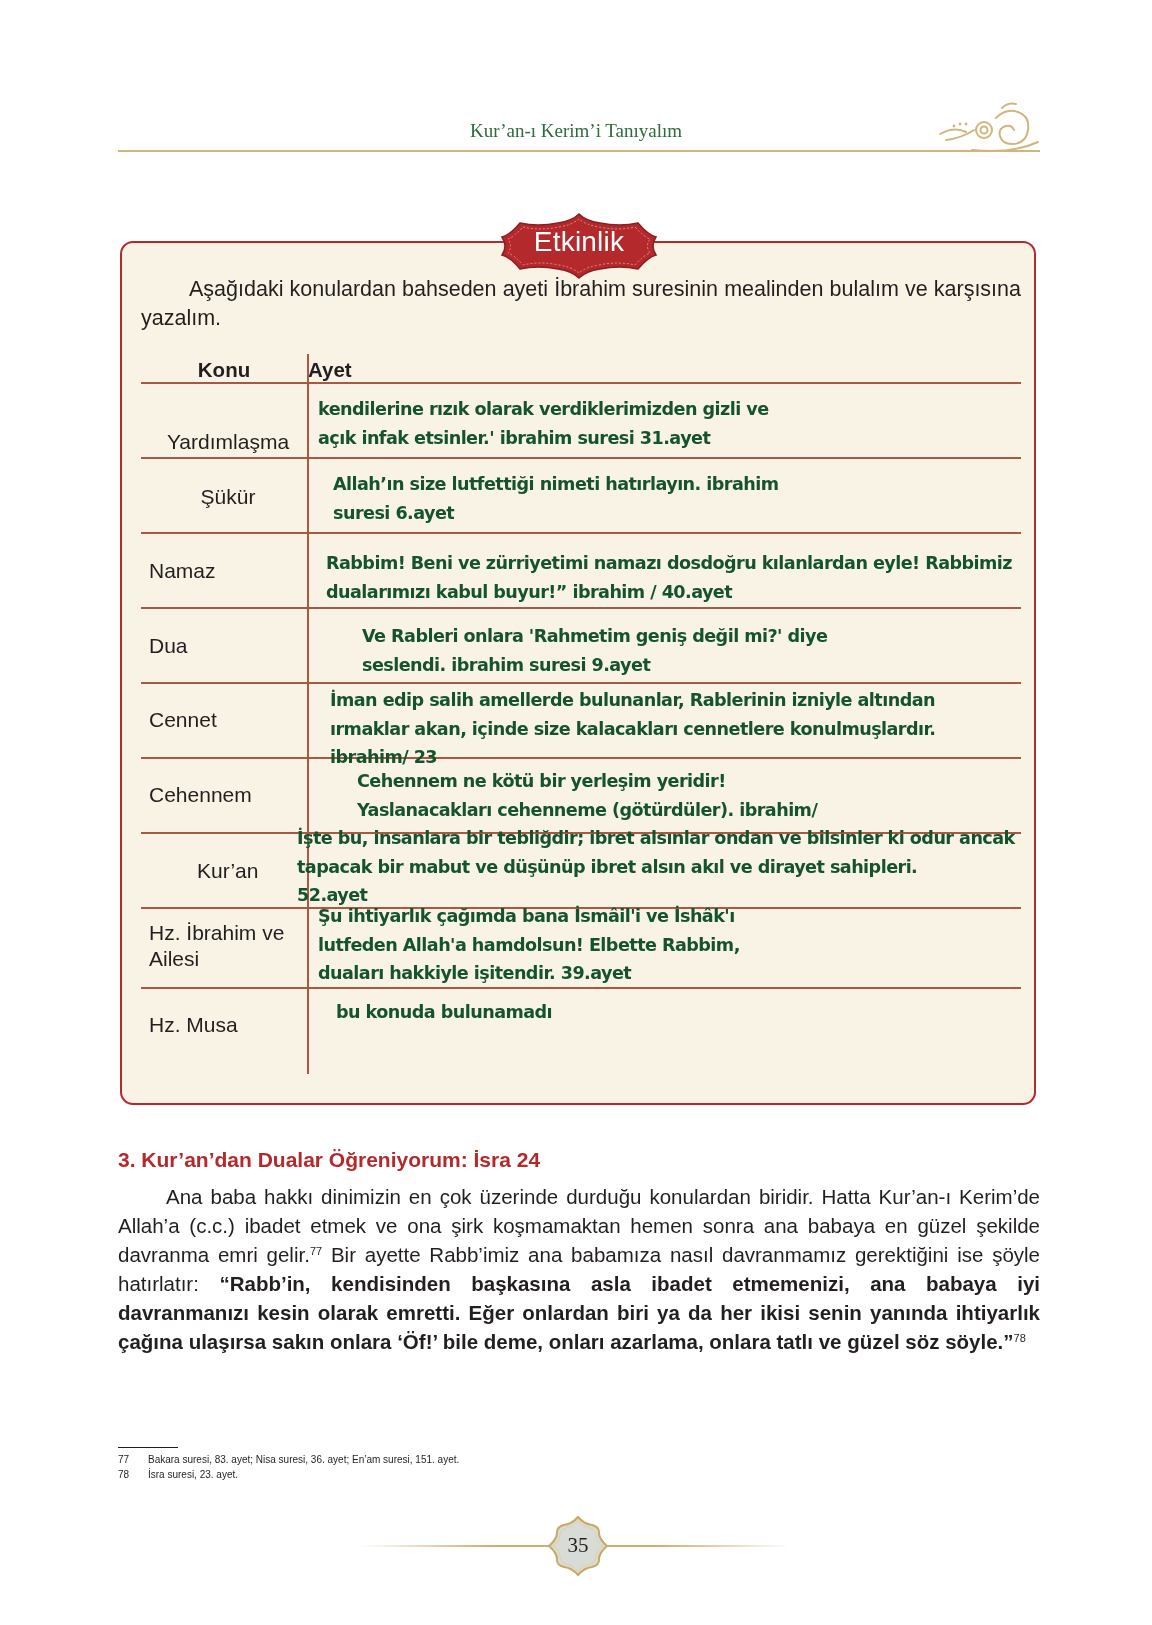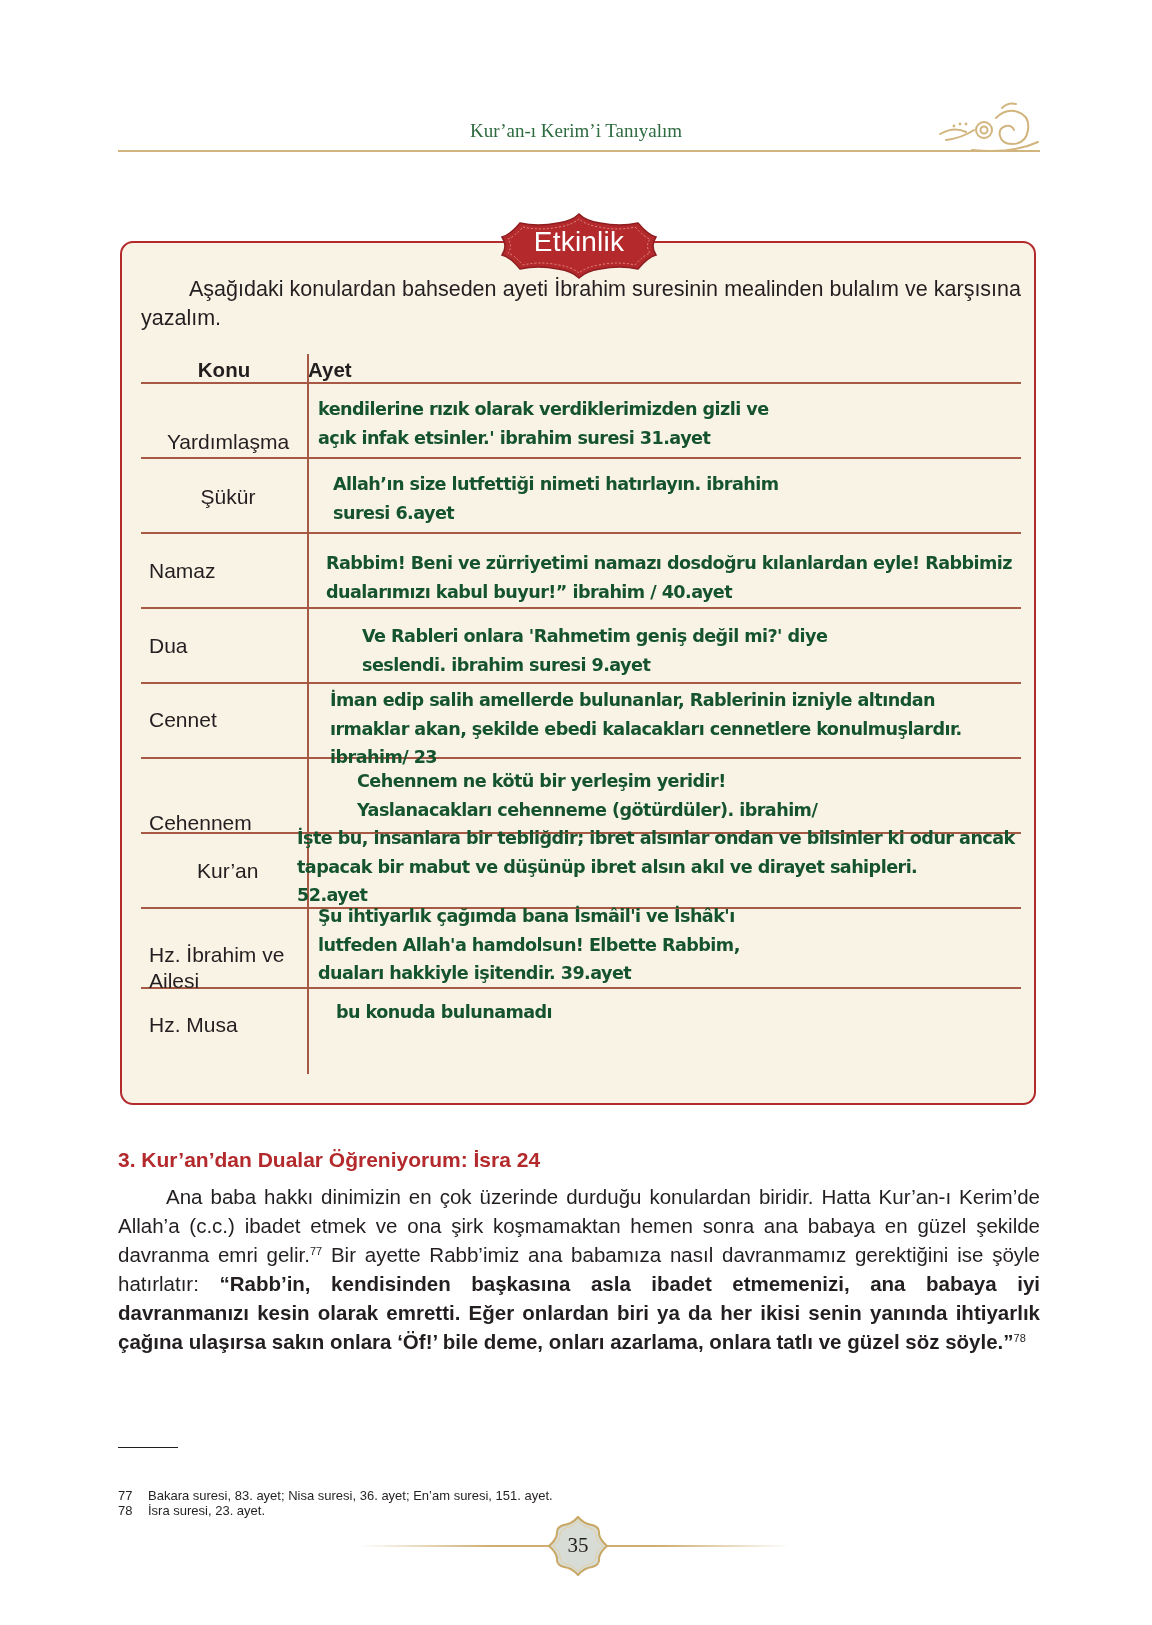--- a/index.html
+++ b/index.html
@@ -35,21 +35,21 @@
 
   
   #section-title { left:118px; top:1148px; font-size:21px; font-weight:bold; color:#b3292c; }
   #body-text { left:118px; top:1182px; width:922px; font-size:20.5px; line-height:29px; text-align:justify; color:#231f20; }
   #body-text .indent { display:inline-block; width:48px; }
   #body-text sup { font-size:11px; vertical-align:7px; line-height:0; }
   #body-text b { font-weight:bold; }
 
   
   #fn-rule { left:118px; top:1447px; width:60px; height:1px; background:#231f20; }
-  .fn { left:118px; font-size:13px; line-height:15px; color:#231f20; white-space:nowrap;margin-top:36px; }
+  .fn { left:118px; font-size:10px; line-height:15px; color:#231f20; white-space:nowrap; }
   .fn .num { display:inline-block; width:30px; }
 
   
   #page-rule { left:360px; top:1545px; width:430px; height:2px;
                background:linear-gradient(90deg, rgba(210,180,126,0), #cfae72 30%, #cfae72 70%, rgba(210,180,126,0)); }
   #page-badge { left:548px; top:1516px; width:60px; height:60px; }
   #page-number { left:548px; top:1533px; width:60px; text-align:center; font-family:"Liberation Serif", serif;
                  font-size:21px; color:#231f20; }
 </style>
 </head>
@@ -123,39 +123,39 @@
     </div>
     <div class="abs ayet" style="top: 622px; left: 362px;">
       <div>Ve Rableri onlara 'Rahmetim geniş değil mi?' diye</div>
       <div>seslendi. ibrahim suresi 9.ayet</div>
     </div>
     <div class="abs konu" style="top: 707px;">
       <div>Cennet</div>
     </div>
     <div class="abs ayet" style="top: 686px; left: 330px;">
       <div>İman edip salih amellerde bulunanlar, Rablerinin izniyle altından</div>
-      <div>ırmaklar akan, şekilde ebedi kalacakları cennetlere konulmuşlardır.</div>
+      <div>ırmaklar akan, içinde size kalacakları cennetlere konulmuşlardır.</div>
       <div>ibrahim/ 23</div>
     </div>
-    <div class="abs konu" style="top: 782px; margin-top: 28px;">
+    <div class="abs konu" style="top: 782px;">
       <div>Cehennem</div>
     </div>
     <div class="abs ayet" style="top: 767px; left: 357px;">
       <div>Cehennem ne kötü bir yerleşim yeridir!</div>
       <div>Yaslanacakları cehenneme (götürdüler). ibrahim/</div>
     </div>
     <div class="abs konu" style="top: 858px; margin-left: 48px;">
       <div>Kur’an</div>
     </div>
     <div class="abs ayet" style="top: 824px; left: 297px;">
       <div>İşte bu, insanlara bir tebliğdir; ibret alsınlar ondan ve bilsinler ki odur ancak</div>
       <div>tapacak bir mabut ve düşünüp ibret alsın akıl ve dirayet sahipleri.</div>
       <div>52.ayet</div>
     </div>
-    <div class="abs konu" style="top: 920px; margin-top: 22px;">
+    <div class="abs konu" style="top: 920px;">
       <div>Hz. İbrahim ve</div>
       <div>Ailesi</div>
     </div>
     <div class="abs ayet" style="top: 902px; left: 318px;">
       <div>Şu ihtiyarlık çağımda bana İsmâil'i ve İshâk'ı</div>
       <div>lutfeden Allah'a hamdolsun! Elbette Rabbim,</div>
       <div>duaları hakkiyle işitendir. 39.ayet</div>
     </div>
     <div class="abs konu" style="top: 1012px;">
       <div>Hz. Musa</div>

